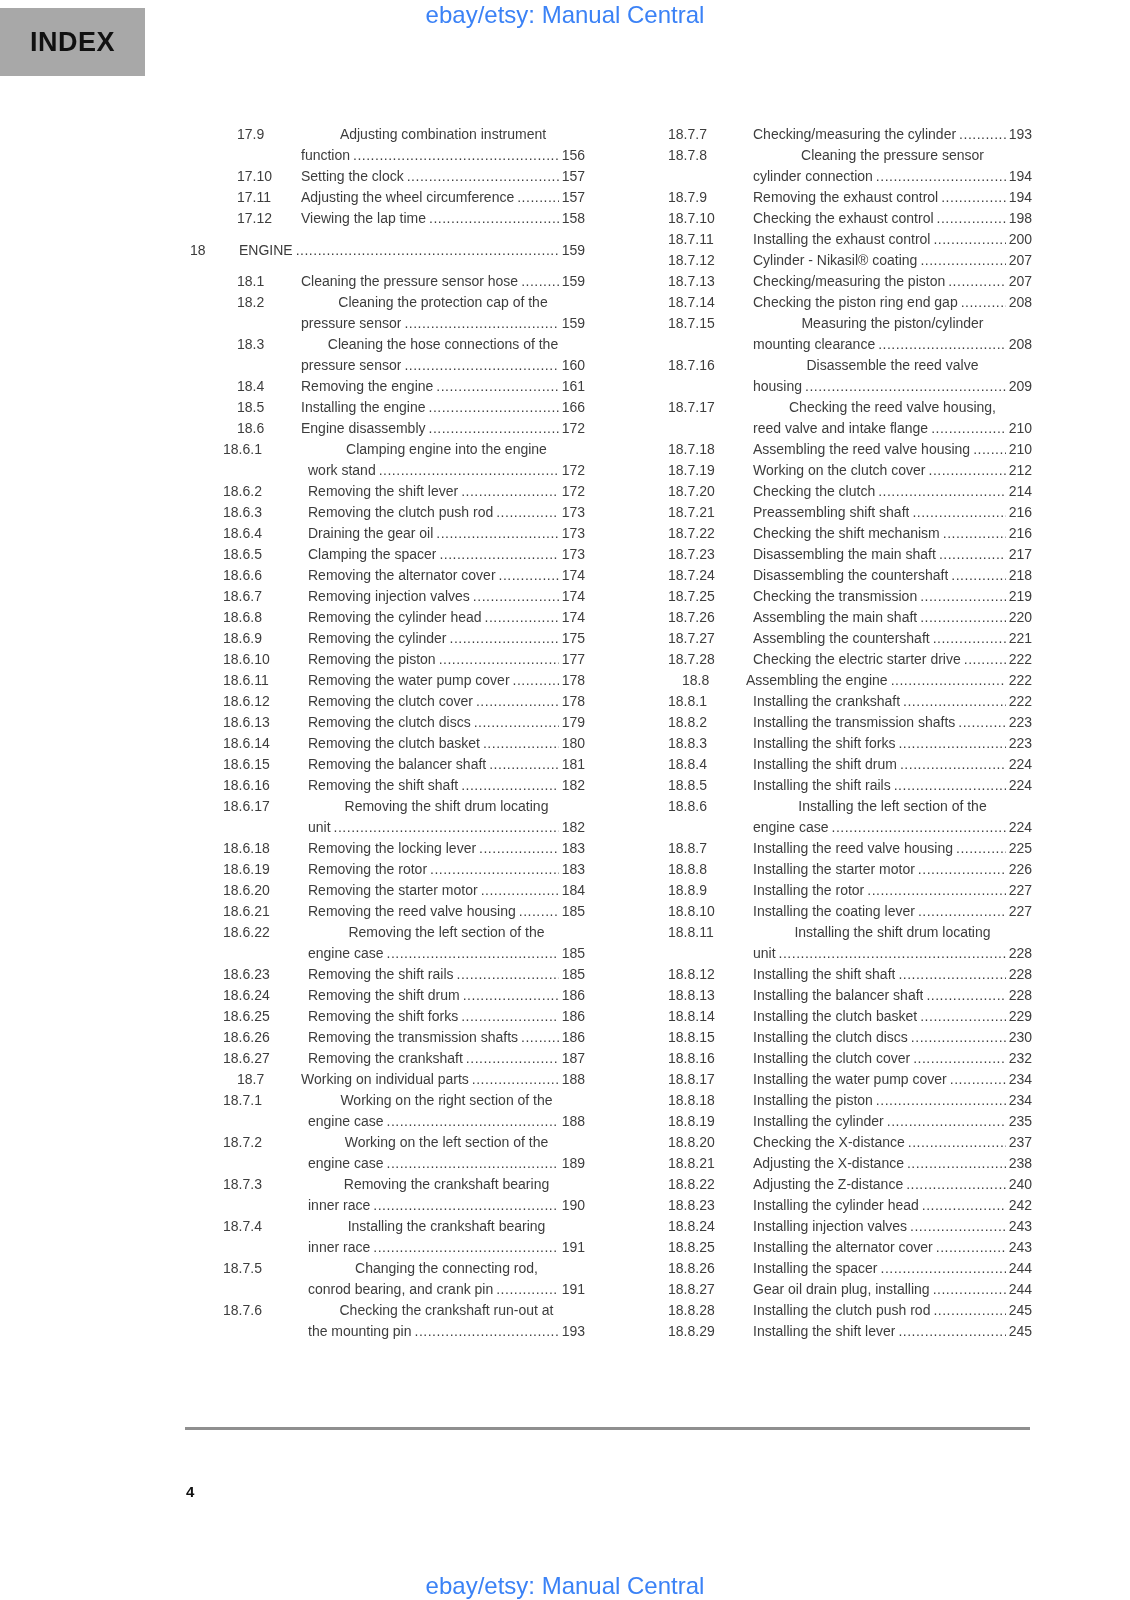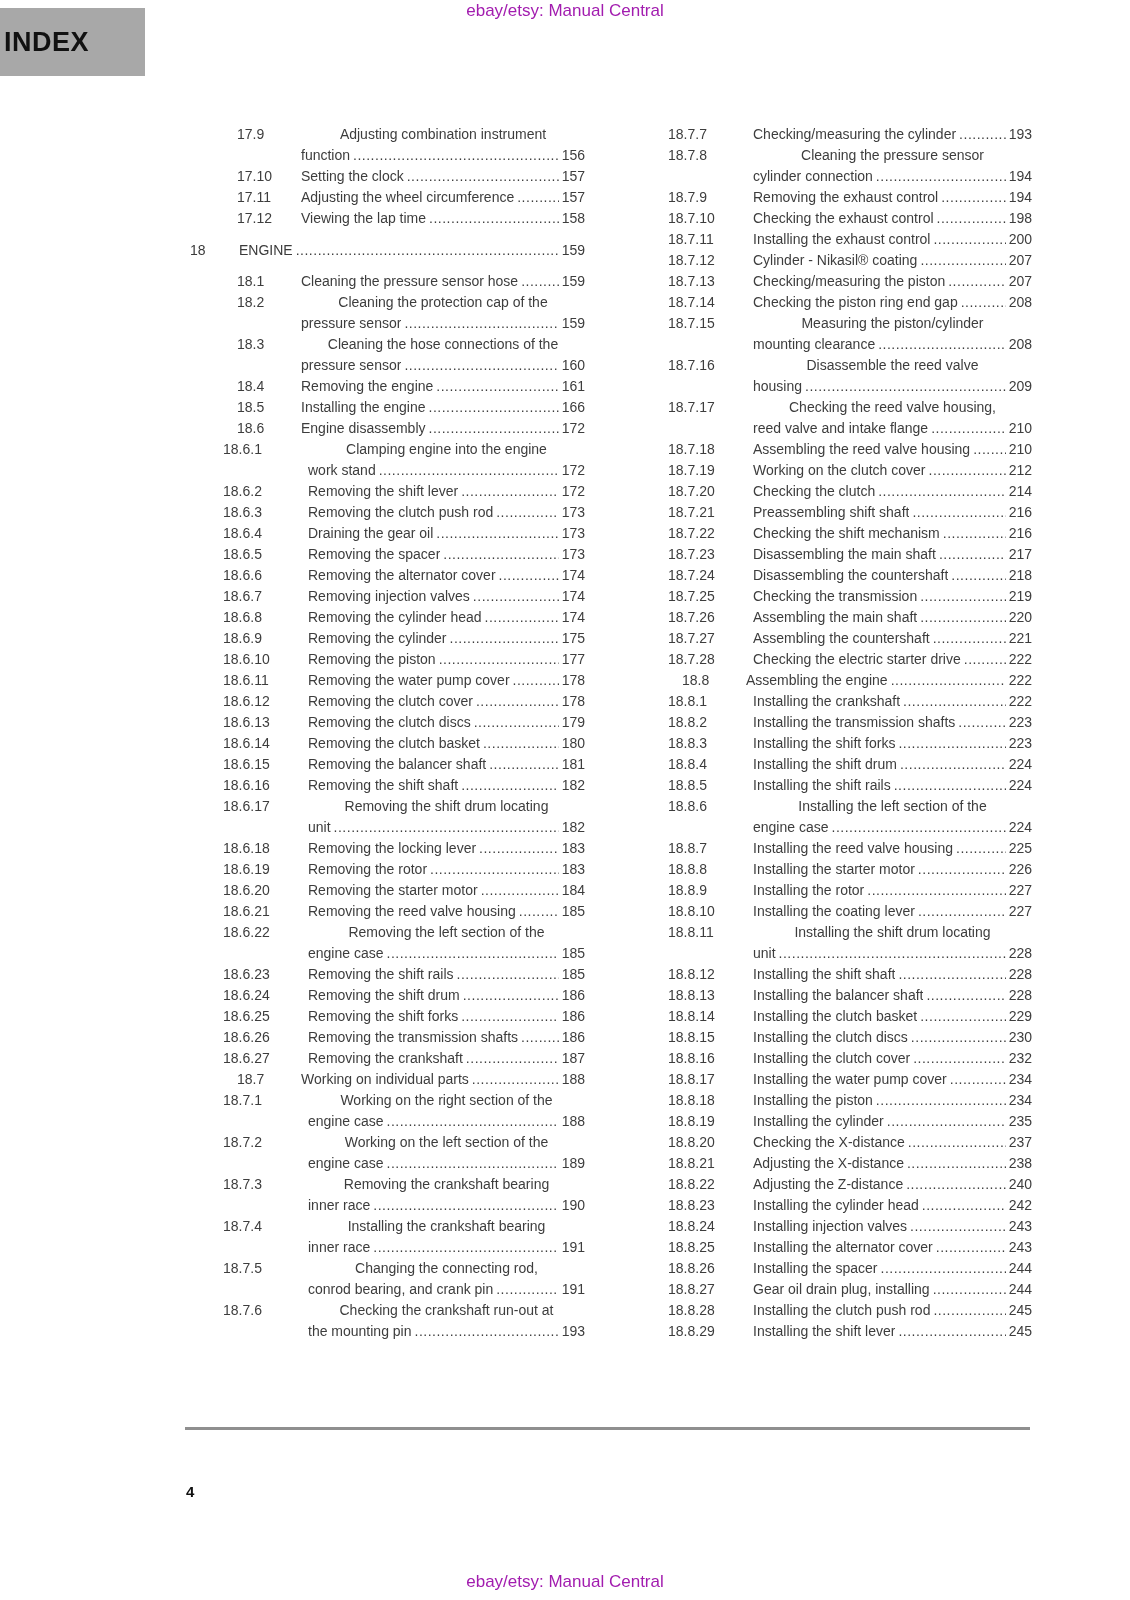--- a/index.html
+++ b/index.html
@@ -22,30 +22,30 @@
     width: 145px;
     height: 68px;
     background: #a8a8a8;
     display: flex;
     align-items: center;
   }
   .index-label {
     font-size: 27px;
     font-weight: bold;
     color: #111111;
-    padding-left: 4px;
+    padding-left: 30px;
     letter-spacing: 0.5px;
   }
   .doc-title-top, .doc-title-bottom {
     position: absolute;
     left: 0;
     width: 100%;
     text-align: center;
-    font-size: 17px;
-    color: #a21caf;
+    font-size: 24px;
+    color: #3b82f6;
   }
   .doc-title-top { top: 1px; }
   .doc-title-bottom { top: 1572px; }
 
   
   .toc {
     position: absolute;
     left: 185px;
     top: 124px;
     width: 845px;
@@ -258,21 +258,21 @@
               <span class="t">Draining the gear oil</span>
               <span class="leader">........................................................................................................................................................................................................</span>
               <span class="pg">173</span>
             </div>
           </div>
         </div>
         <div class="entry level-3">
           <span class="num">18.6.5</span>
           <div class="body">
             <div class="lastline">
-              <span class="t">Removing the spacer</span>
+              <span class="t">Clamping the spacer</span>
               <span class="leader">........................................................................................................................................................................................................</span>
               <span class="pg">173</span>
             </div>
           </div>
         </div>
         <div class="entry level-3">
           <span class="num">18.6.6</span>
           <div class="body">
             <div class="lastline">
               <span class="t">Removing the alternator cover</span>

